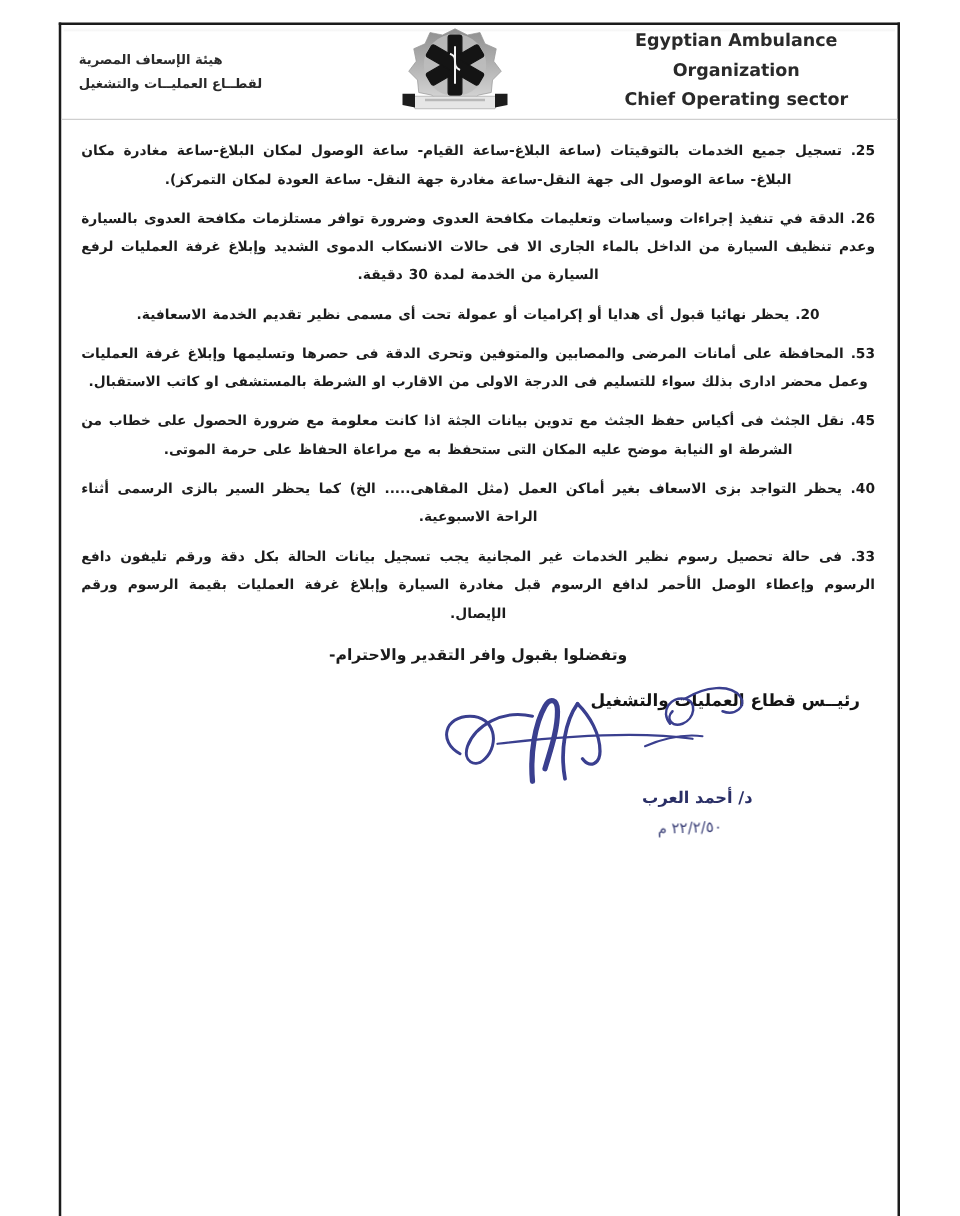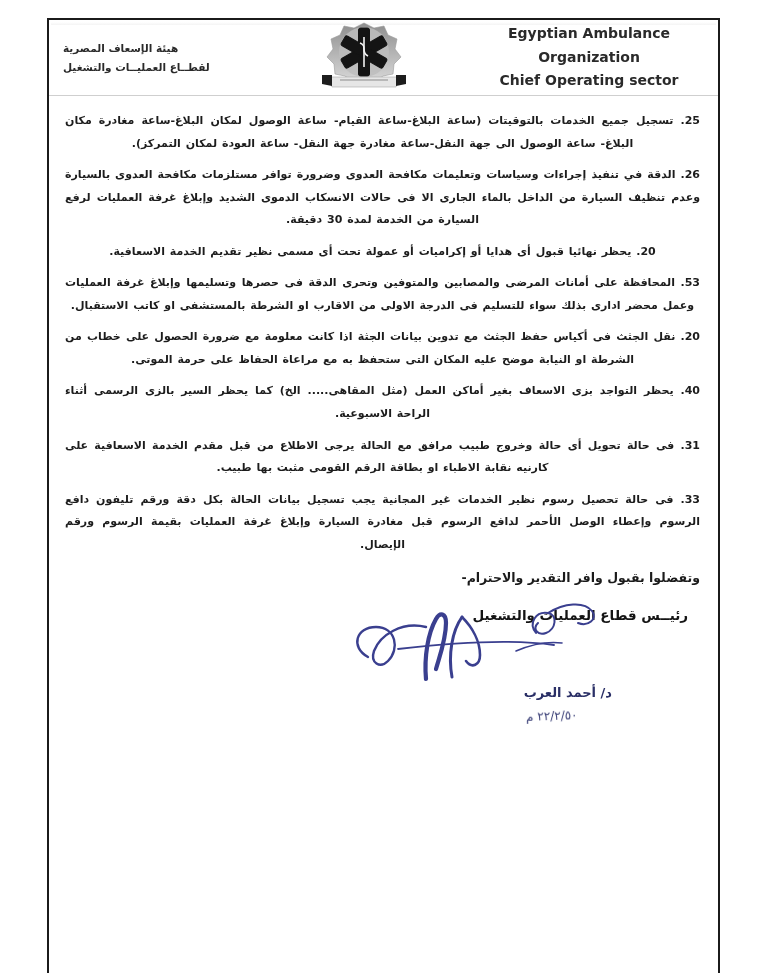--- a/index.html
+++ b/index.html
@@ -84,21 +84,21 @@
     letter-spacing:.1px;
     filter:blur(.2px);
     word-spacing:1px;
   }
 
   .closing{
     margin:14px 0 0 0;
     font-size:12.5px;
     font-weight:bold;
     color:#1b1b1b;
-    text-align:right;
+    text-align:center;
     letter-spacing:.2px;
     filter:blur(.2px);
   }
 
   
   .sig-block{
     position:relative;
     direction:rtl;
     margin-top:22px;
     height:150px;
@@ -107,21 +107,21 @@
     position:absolute;
     right:12px; top:0;
     font-size:13.5px;
     font-weight:bold;
     color:#141414;
     letter-spacing:.2px;
     filter:blur(.15px);
   }
   .sig-name{
     position:absolute;
-    right:88px; top:78px;
+    right:98px; top:78px;
     font-size:13px;
     font-weight:bold;
     color:#2a2f66;
     filter:blur(.15px);
   }
   .sig-date{
     position:absolute;
     right:122px; top:102px;
     font-size:12px;
     color:#3a3f77;
@@ -192,23 +192,22 @@
       <div>لقطــاع العمليــات والتشغيل</div>
     </div>
   </div>
 
   <div class="body-wrap">
 
     <p class="clause">25. تسجيل جميع الخدمات بالتوقيتات (ساعة البلاغ-ساعة القيام- ساعة الوصول لمكان البلاغ-ساعة مغادرة مكان البلاغ- ساعة الوصول الى جهة النقل-ساعة مغادرة جهة النقل- ساعة العودة لمكان التمركز).</p>
     <p class="clause">26. الدقة في تنفيذ إجراءات وسياسات وتعليمات مكافحة العدوى وضرورة توافر مستلزمات مكافحة العدوى بالسيارة وعدم تنظيف السيارة من الداخل بالماء الجارى الا فى حالات الانسكاب الدموى الشديد وإبلاغ غرفة العمليات لرفع السيارة من الخدمة لمدة 30 دقيقة.</p>
     <p class="clause">20. يحظر نهائيا قبول أى هدايا أو إكراميات أو عمولة تحت أى مسمى نظير تقديم الخدمة الاسعافية.</p>
     <p class="clause">53. المحافظة على أمانات المرضى والمصابين والمتوفين وتحرى الدقة فى حصرها وتسليمها وإبلاغ غرفة العمليات وعمل محضر ادارى بذلك سواء للتسليم فى الدرجة الاولى من الاقارب او الشرطة بالمستشفى او كاتب الاستقبال.</p>
-    <p class="clause">20. نقل الجثث فى أكياس حفظ الجثث مع تدوين بيانات الجثة اذا كانت معلومة مع ضرورة الحصول على خطاب من الشرطة او النيابة موضح عليه المكان التى ستحفظ به مع مراعاة الحفاظ على حرمة الموتى.</p>
+    <p class="clause">45. نقل الجثث فى أكياس حفظ الجثث مع تدوين بيانات الجثة اذا كانت معلومة مع ضرورة الحصول على خطاب من الشرطة او النيابة موضح عليه المكان التى ستحفظ به مع مراعاة الحفاظ على حرمة الموتى.</p>
     <p class="clause">40. يحظر التواجد بزى الاسعاف بغير أماكن العمل (مثل المقاهى..... الخ) كما يحظر السير بالزى الرسمى أثناء الراحة الاسبوعية.</p>
-    <p class="clause">31. فى حالة تحويل أى حالة وخروج طبيب مرافق مع الحالة يرجى الاطلاع من قبل مقدم الخدمة الاسعافية على كارنيه نقابة الاطباء او بطاقة الرقم القومى مثبت بها طبيب.</p>
     <p class="clause">33. فى حالة تحصيل رسوم نظير الخدمات غير المجانية يجب تسجيل بيانات الحالة بكل دقة ورقم تليفون دافع الرسوم وإعطاء الوصل الأحمر لدافع الرسوم قبل مغادرة السيارة وإبلاغ غرفة العمليات بقيمة الرسوم ورقم الإيصال.</p>
 
     <div class="closing">وتفضلوا بقبول وافر التقدير والاحترام-</div>
 
     <div class="sig-block">
 
       <div class="sig-title">رئيــس قطاع العمليات والتشغيل</div>
 
       <svg class="scribble" viewBox="0 0 300 110" aria-hidden="true">
         <g fill="none" stroke="#3a3f8f" stroke-linecap="round" stroke-linejoin="round">

